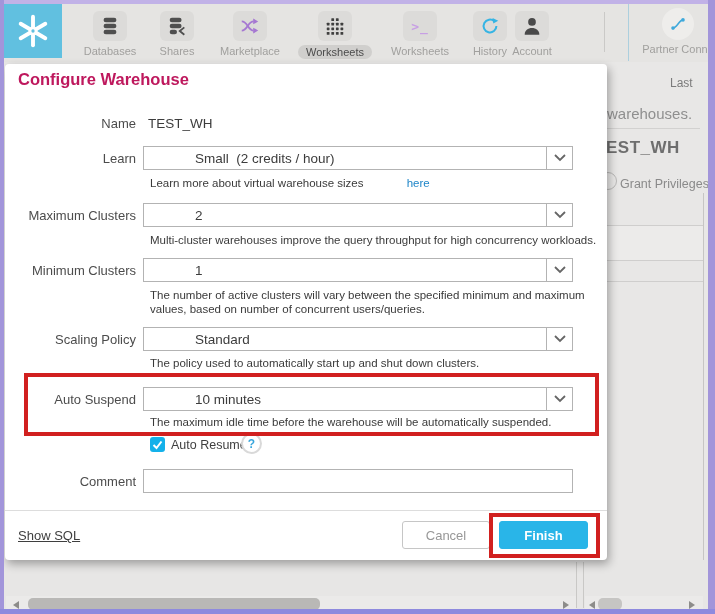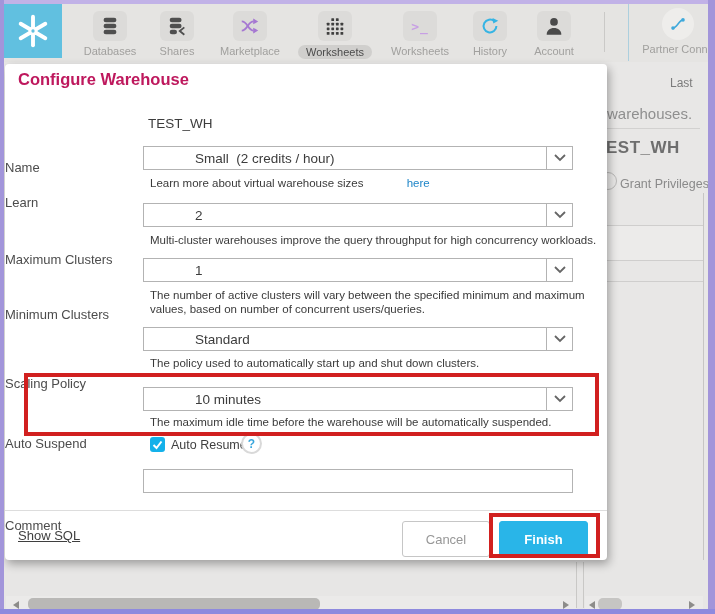--- a/index.html
+++ b/index.html
@@ -35,37 +35,37 @@
   .wh-title { left:606px; top:138px; font-size:17px; font-weight:bold; color:#6e6e6e; letter-spacing:.5px; }
   .grant-circle { left:599px; top:172px; width:18px; height:18px; border:1.5px solid #b9b8b7; border-radius:50%; }
   .grant-label { left:620px; top:177px; font-size:12.5px; color:#8a8a8a; white-space:nowrap; cursor:pointer; }
   .bg-row1 { left:600px; top:225px; width:104px; height:36px; border-top:1px solid #cfcecd; border-bottom:1px solid #cfcecd; background:#eceBEa; background:#ecebea; }
   .bg-row2 { left:600px; top:261px; width:104px; height:21px; border-bottom:1px solid #cfcecd; }
   .bg-vline { left:703px; top:193px; width:1px; height:412px; background:#c6c5c4; }
 
   
   .modal { position:absolute; left:5px; top:64px; width:602px; height:496px; background:#fff; border-radius:4px; box-shadow:2px 4px 10px rgba(0,0,0,.32); z-index:10; }
   .modal-title { position:absolute; left:13px; top:6px; font-size:16.5px; font-weight:bold; color:#be185d; }
-  .f-label { position:absolute; left:0; width:131px; font-size:13px; color:#4c4c4c; white-space:nowrap;margin-top:44px; }
+  .f-label { position:absolute; left:0; width:131px; text-align:right; font-size:13px; color:#4c4c4c; white-space:nowrap; }
   .f-value { position:absolute; left:143px; font-size:13.5px; color:#3c3c3c; white-space:pre; }
   .sel { position:absolute; left:138px; width:430px; height:24px; background:#fff; border:1px solid #b3b3b3; display:flex; align-items:center; cursor:pointer;padding-left:44px; }
   .sel-value { flex:1; padding:0 7px; font-size:13.5px; color:#3c3c3c; white-space:pre; overflow:hidden; }
   .sel-btn { width:26px; height:100%; border-left:1px solid #b3b3b3; display:flex; align-items:center; justify-content:center; }
   .f-help { position:absolute; left:145px; width:448px; font-size:11.5px; color:#3a3a3a; line-height:14px; }
   .link { color:#2086c8; text-decoration:none; cursor:pointer;padding-left:40px; }
   .redbox { position:absolute; border:4px solid #d1201f; z-index:12; pointer-events:none; }
   .redbox1 { left:19px; top:309px; width:575px; height:63px; }
   .redbox2 { left:484px; top:449px; width:111px; height:45px; }
   .checkbox { position:absolute; left:145px; top:373px; width:15px; height:15px; background:#14b1ea; border-radius:3px; display:flex; align-items:center; justify-content:center; cursor:pointer; }
   .cb-label { position:absolute; left:166px; top:374px; font-size:12.5px; color:#3f3f3f; cursor:default; }
   .help-circle { position:absolute; left:236px; top:369px; width:21px; height:21px; border:2px solid #d9d9d9; border-radius:50%; display:flex; align-items:center; justify-content:center; font-size:12px; font-weight:bold; color:#3aa6dc; background:#fff; cursor:pointer; }
   .comment-input { position:absolute; left:138px; top:405px; width:430px; height:24px; border:1px solid #b3b3b3; border-radius:0; font-size:13px; padding:0 7px; color:#3c3c3c; font-family:"Liberation Sans", sans-serif; }
   .footer-hr { position:absolute; left:0; top:446px; width:602px; height:1px; background:#ddd; }
   .show-sql { position:absolute; left:13px; top:464px; font-size:13px; color:#3f3f3f; text-decoration:underline; cursor:pointer; }
-  .btn { position:absolute; top:457px; height:36px; border-radius:3px; font-size:13px; display:flex; align-items:center; justify-content:center; cursor:pointer;text-align:right; }
+  .btn { position:absolute; top:457px; height:28px; border-radius:3px; font-size:13px; display:flex; align-items:center; justify-content:center; cursor:pointer;text-align:right; }
   .btn-cancel { left:397px; width:88px; background:#fff; border:1px solid #c6c6c6; color:#979797; }
   .btn-finish { left:494px; width:89px; background:#29b5e8; border:1px solid #29b5e8; color:#fff; font-weight:bold; }
 
   
   .bottom-strip { position:absolute; left:0; top:560px; width:715px; height:49px; background:#e7e6e5; z-index:5; }
   .v2line { position:absolute; top:2px; width:1px; height:46px; background:#c9c8c6; }
   .sb-track { position:absolute; top:36px; height:15px; background:#ebeae9; }
   .sb-thumb { position:absolute; top:38px; height:12px; background:#b9b8b6; border-radius:5px; cursor:pointer; }
   .sb-thumb.right { background:#c6c5c3; }
   .arrow { position:absolute; top:41px; width:0; height:0; border-top:4.5px solid transparent; border-bottom:4.5px solid transparent; cursor:pointer; }
@@ -163,21 +163,21 @@
     <div class="nav-item" style="left:450px">
       <div class="nav-icon-box">
         <svg width="22" height="22" viewBox="0 0 24 24">
           <path d="M19 12 a7 7 0 1 1 -2.3 -5.2" stroke="#35b4e4" stroke-width="2.2" fill="none"></path>
           <polygon points="14.8,3.2 21,6.2 15.6,9.4" fill="#35b4e4"></polygon>
         </svg>
       </div>
       <div class="nav-label">History</div>
     </div>
 
-    <div class="nav-item" style="left:514px">
+    <div class="nav-item" style="left:492px">
       <div class="nav-icon-box">
         <svg width="22" height="22" viewBox="0 0 24 24" fill="#4a4a4a">
           <circle cx="12" cy="7.5" r="4.2"></circle>
           <path d="M4 21.5 c0-4.6 3.6-7.2 8-7.2 s8 2.6 8 7.2 z"></path>
         </svg>
       </div>
       <div class="nav-label">Account</div>
     </div>
 
     <div class="topbar-divider"></div>

